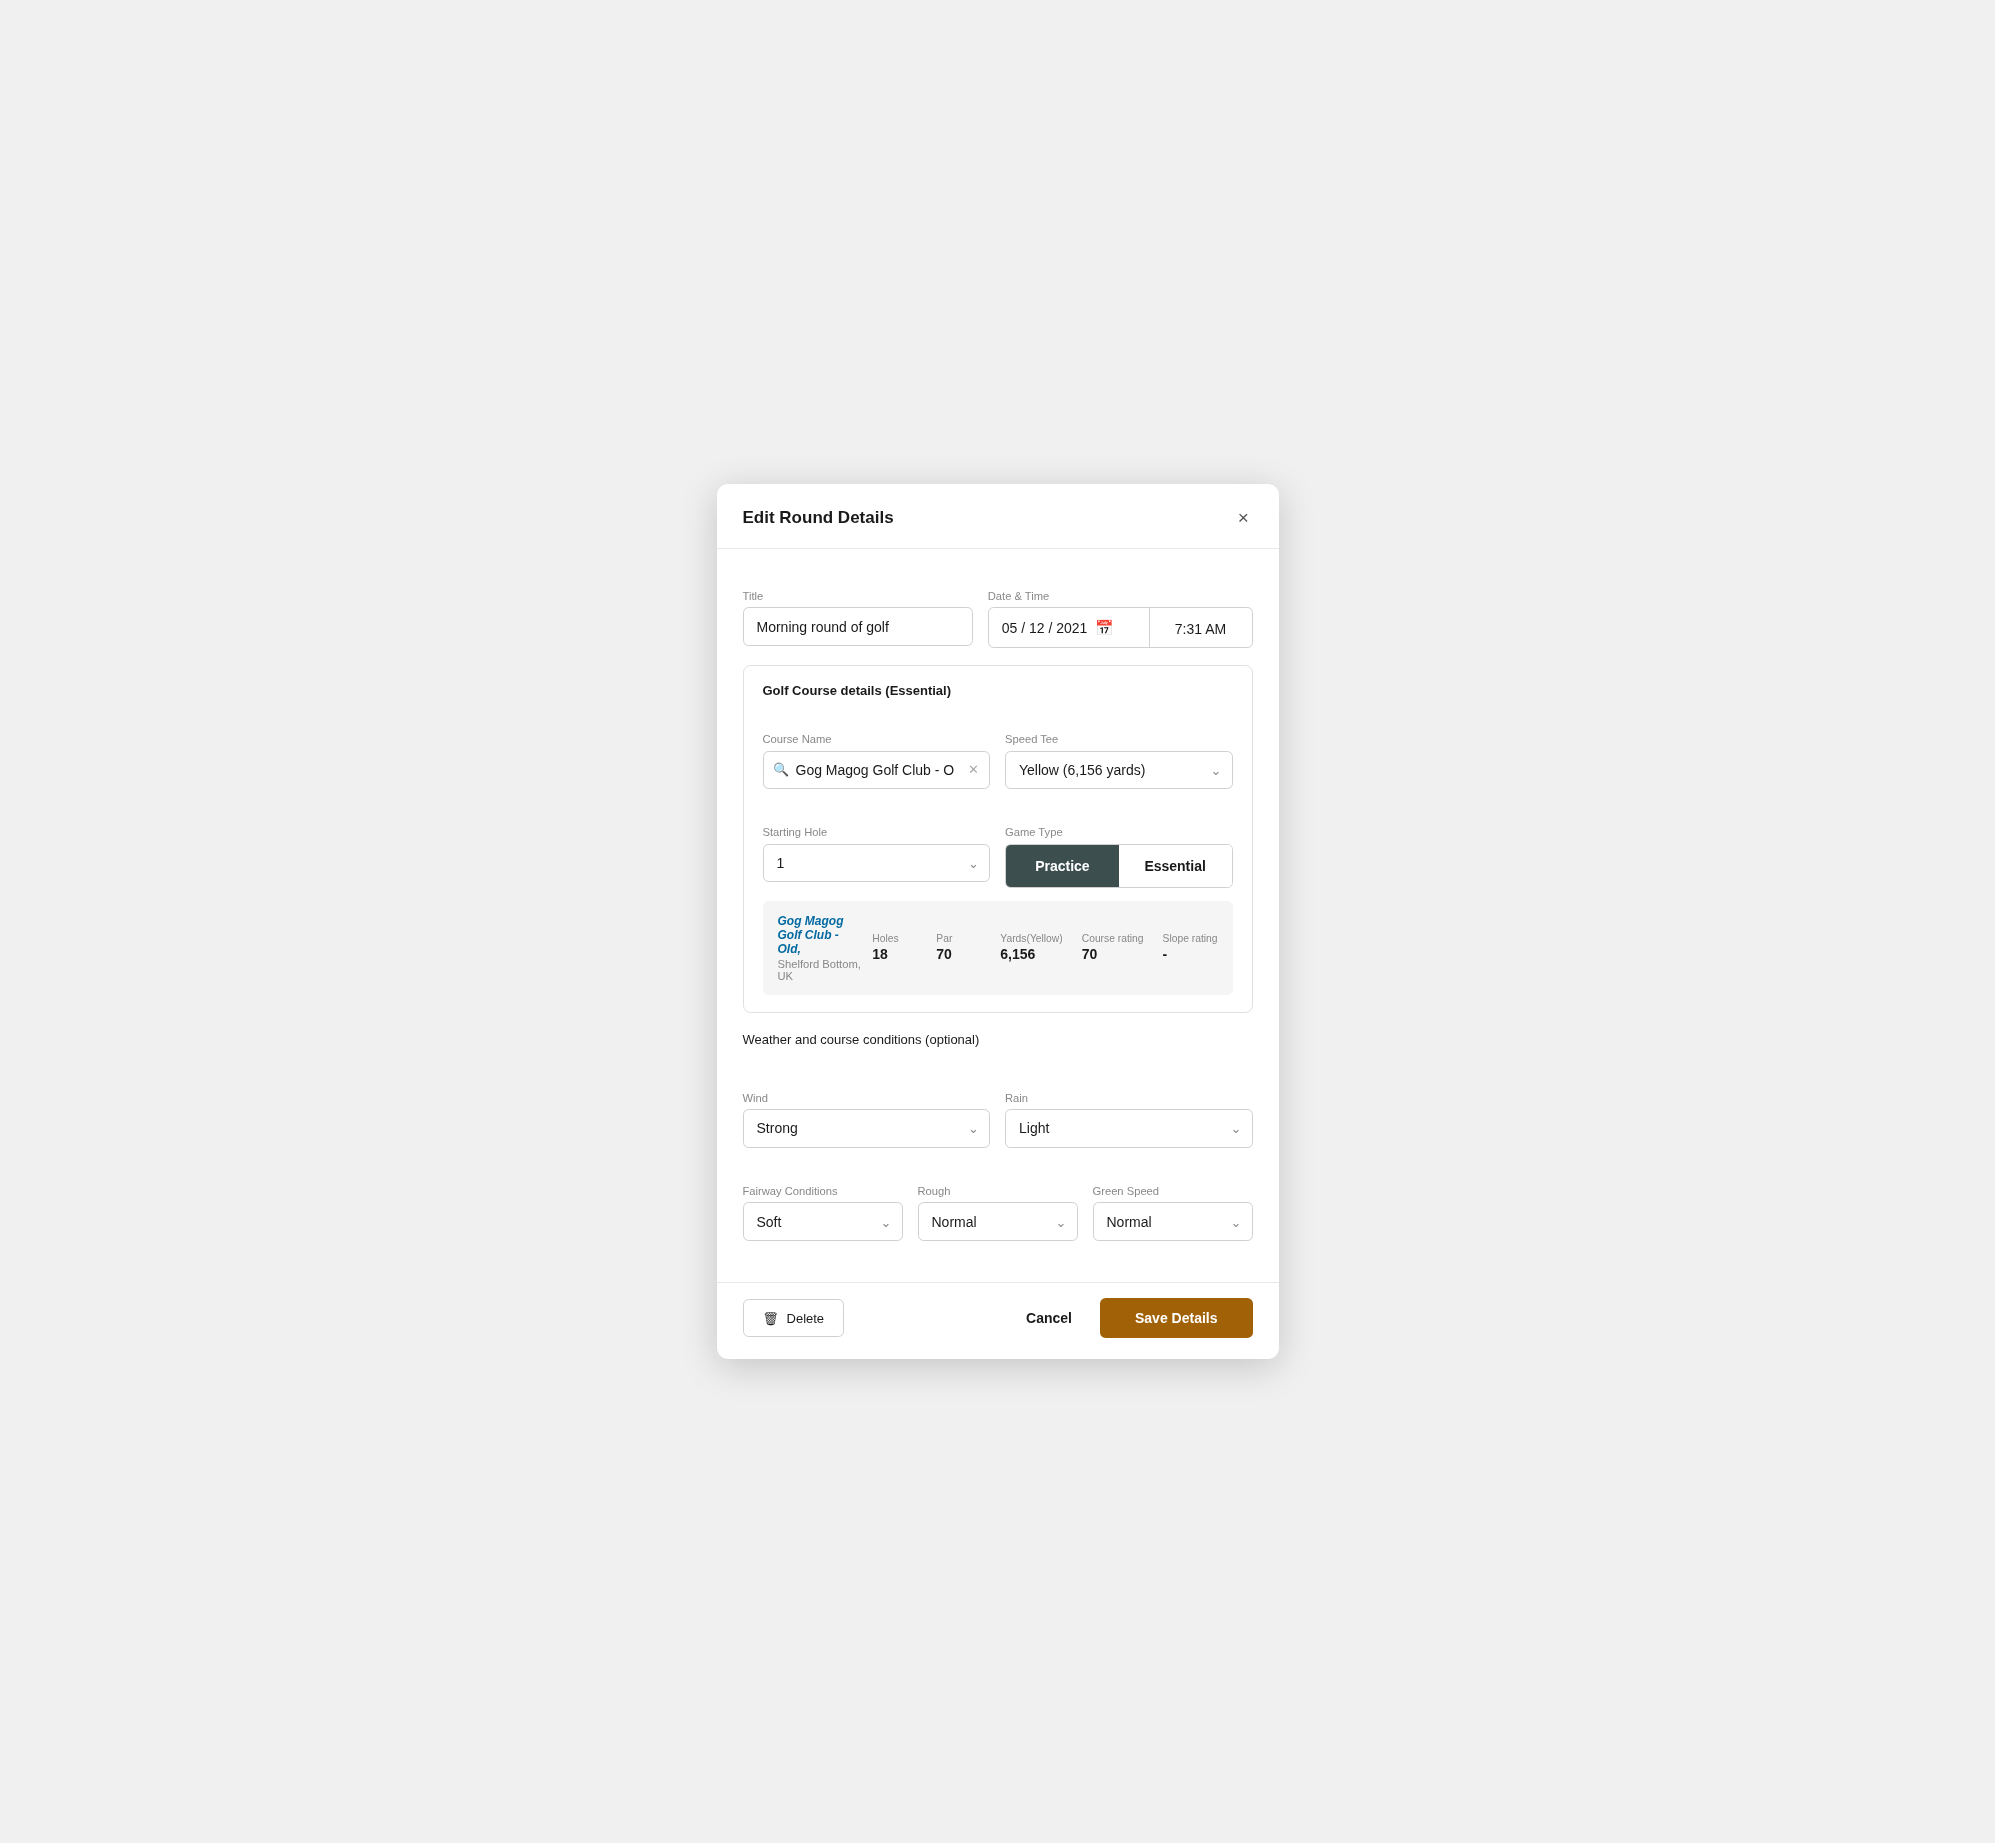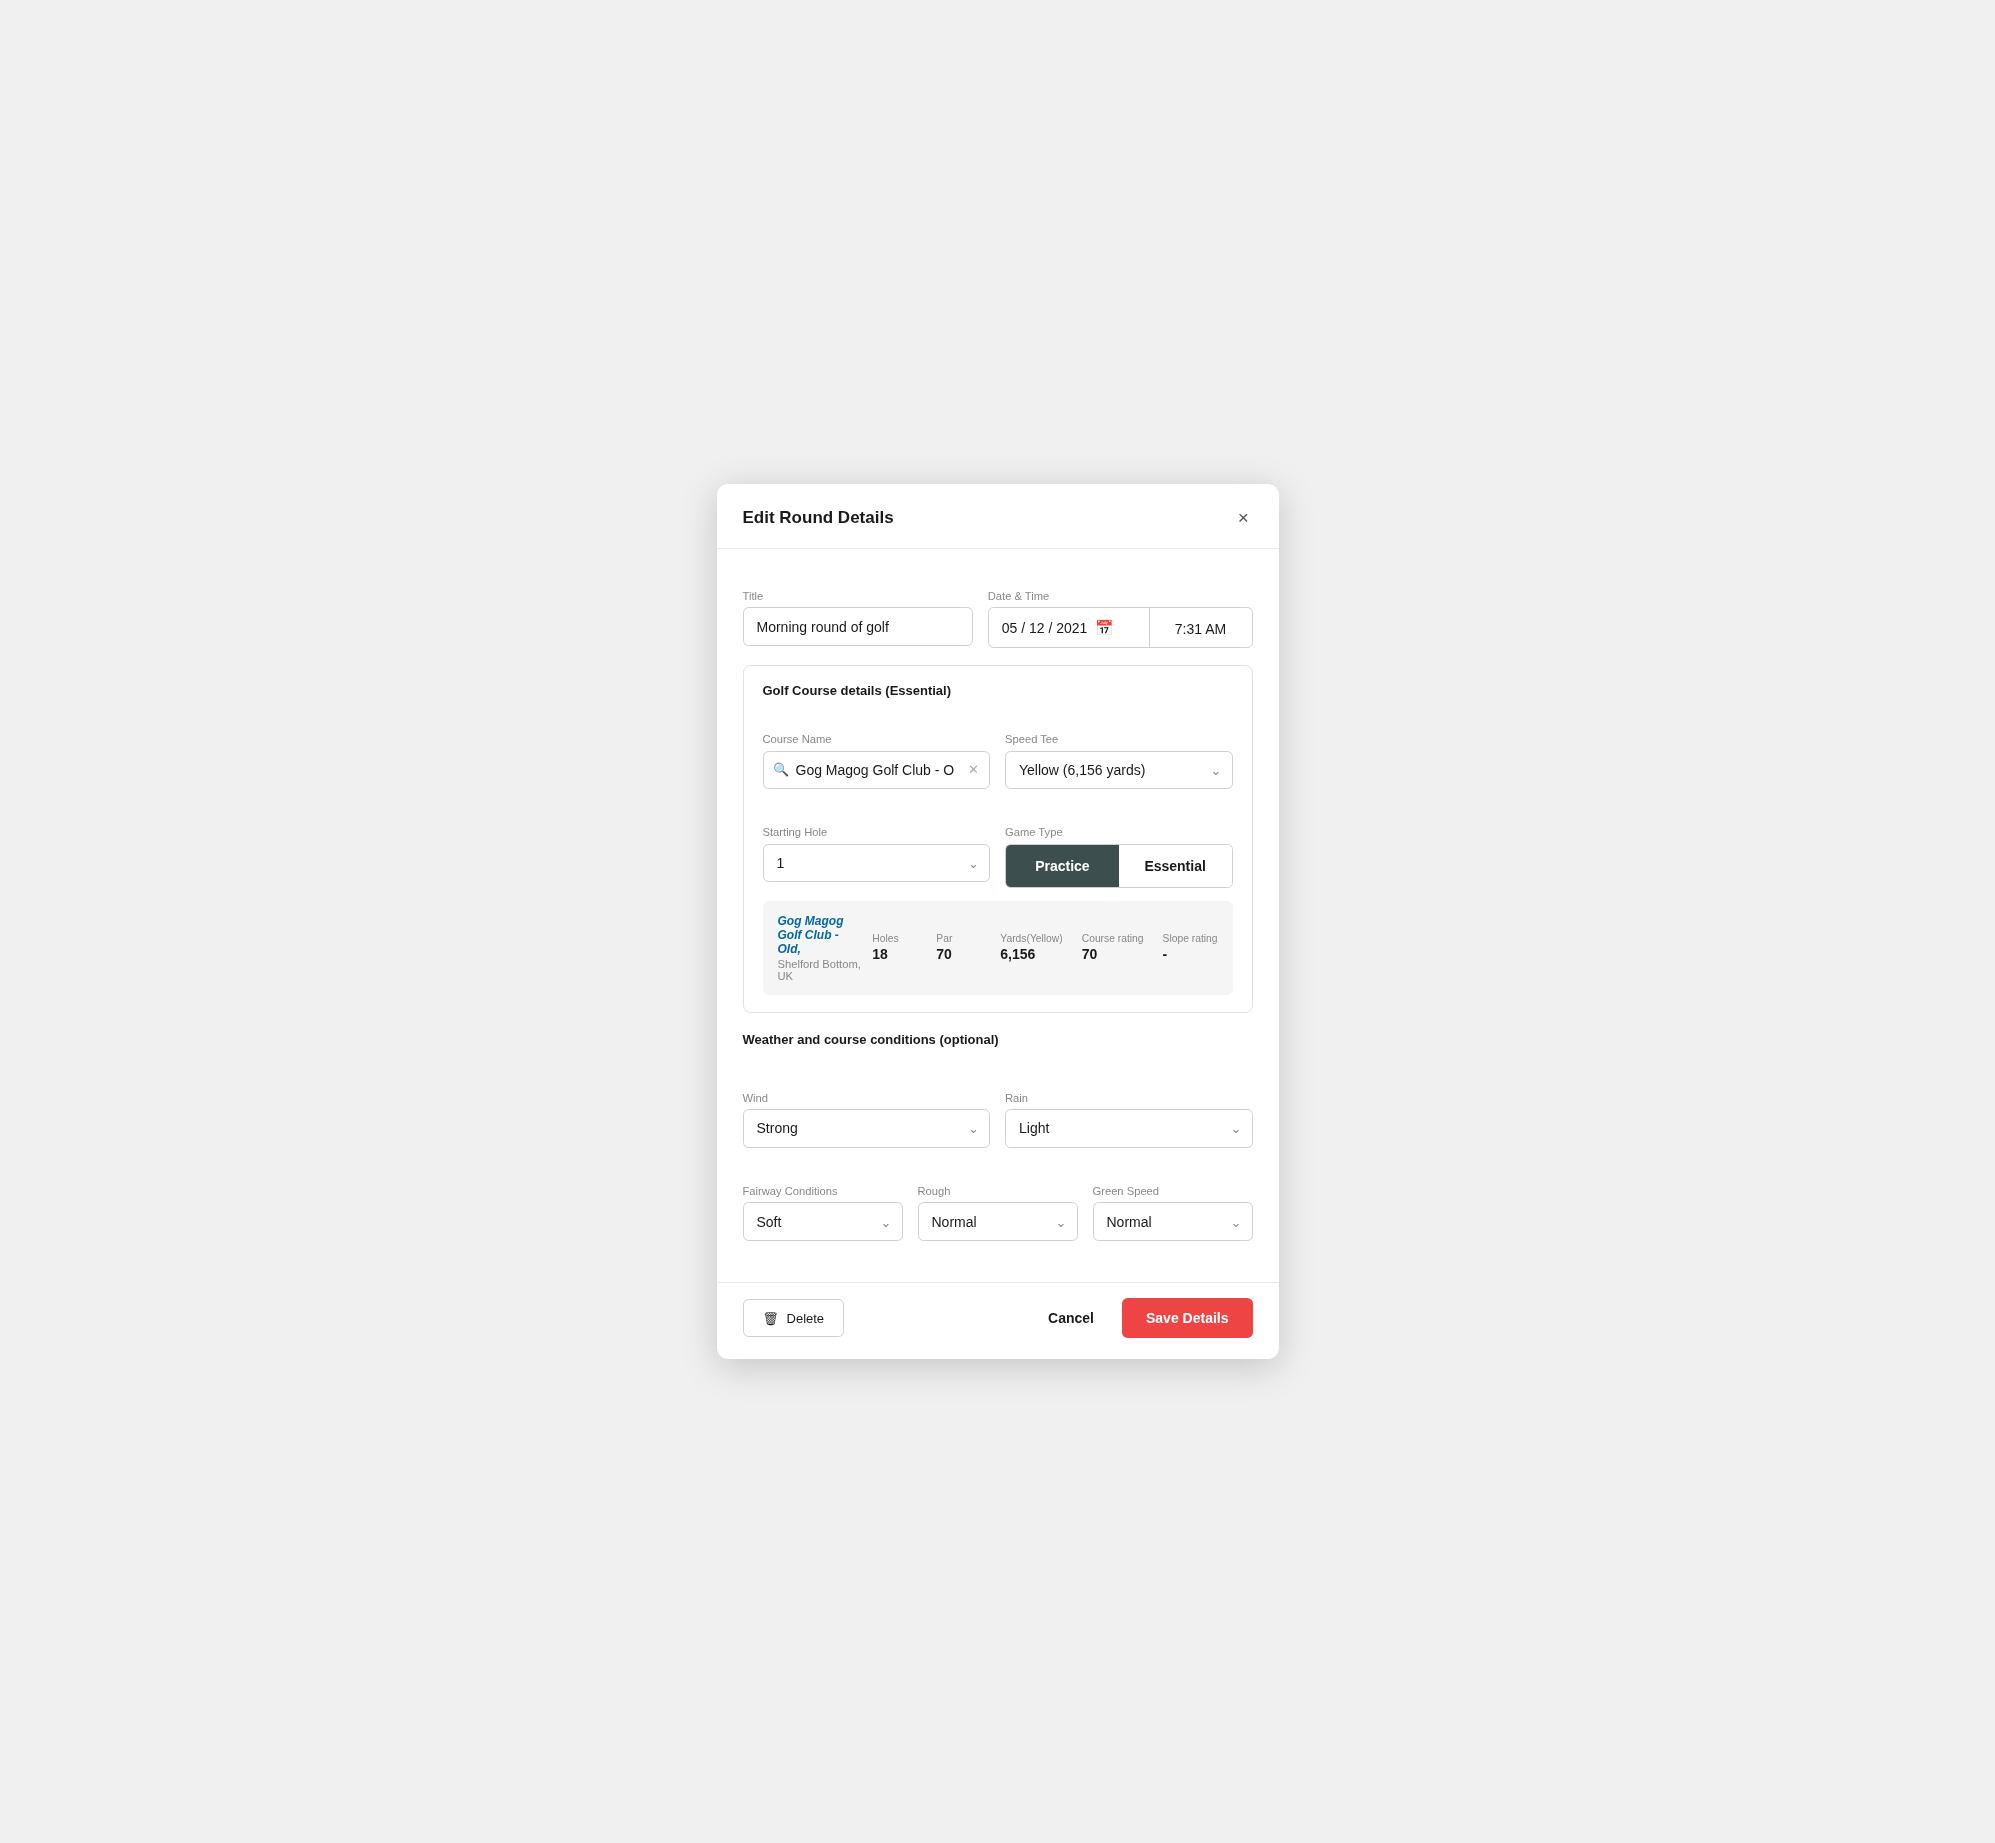--- a/index.html
+++ b/index.html
@@ -228,21 +228,21 @@
       color: #888;
       margin-bottom: 1.9px;
     }
     .stat-value {
       font-size: 14px;
       font-weight: 700;
       color: #1a1a1a;
     }
     .weather-section-title {
       font-size: 13px;
-      font-weight: 700;
+      font-weight: 400;
       color: #1a1a1a;
       margin-bottom: 25px;
     }
     .modal-footer {
       display: flex;
       align-items: center;
       justify-content: space-between;
       padding: 15px 26px 20.6px 26px;
       border-top: 0.9px solid #e8e8e8;
       margin-top: 3.7px;
@@ -268,25 +268,25 @@
     .cancel-btn {
       background: none;
       border: none;
       font-size: 14px;
       font-weight: 600;
       color: #1a1a1a;
       cursor: pointer;
       padding: 10.3px 13px;
     }
     .save-btn {
-      background: #ef4444;
+      background: #a16207;
       color: #fff;
       border: none;
       border-radius: 5.6px;
-      padding: 12px 24px;
+      padding: 12px 35px;
       font-size: 14px;
       font-weight: 700;
       cursor: pointer;
     }
   </style>
 </head>
 <body>
 
 <div class="modal">
 

